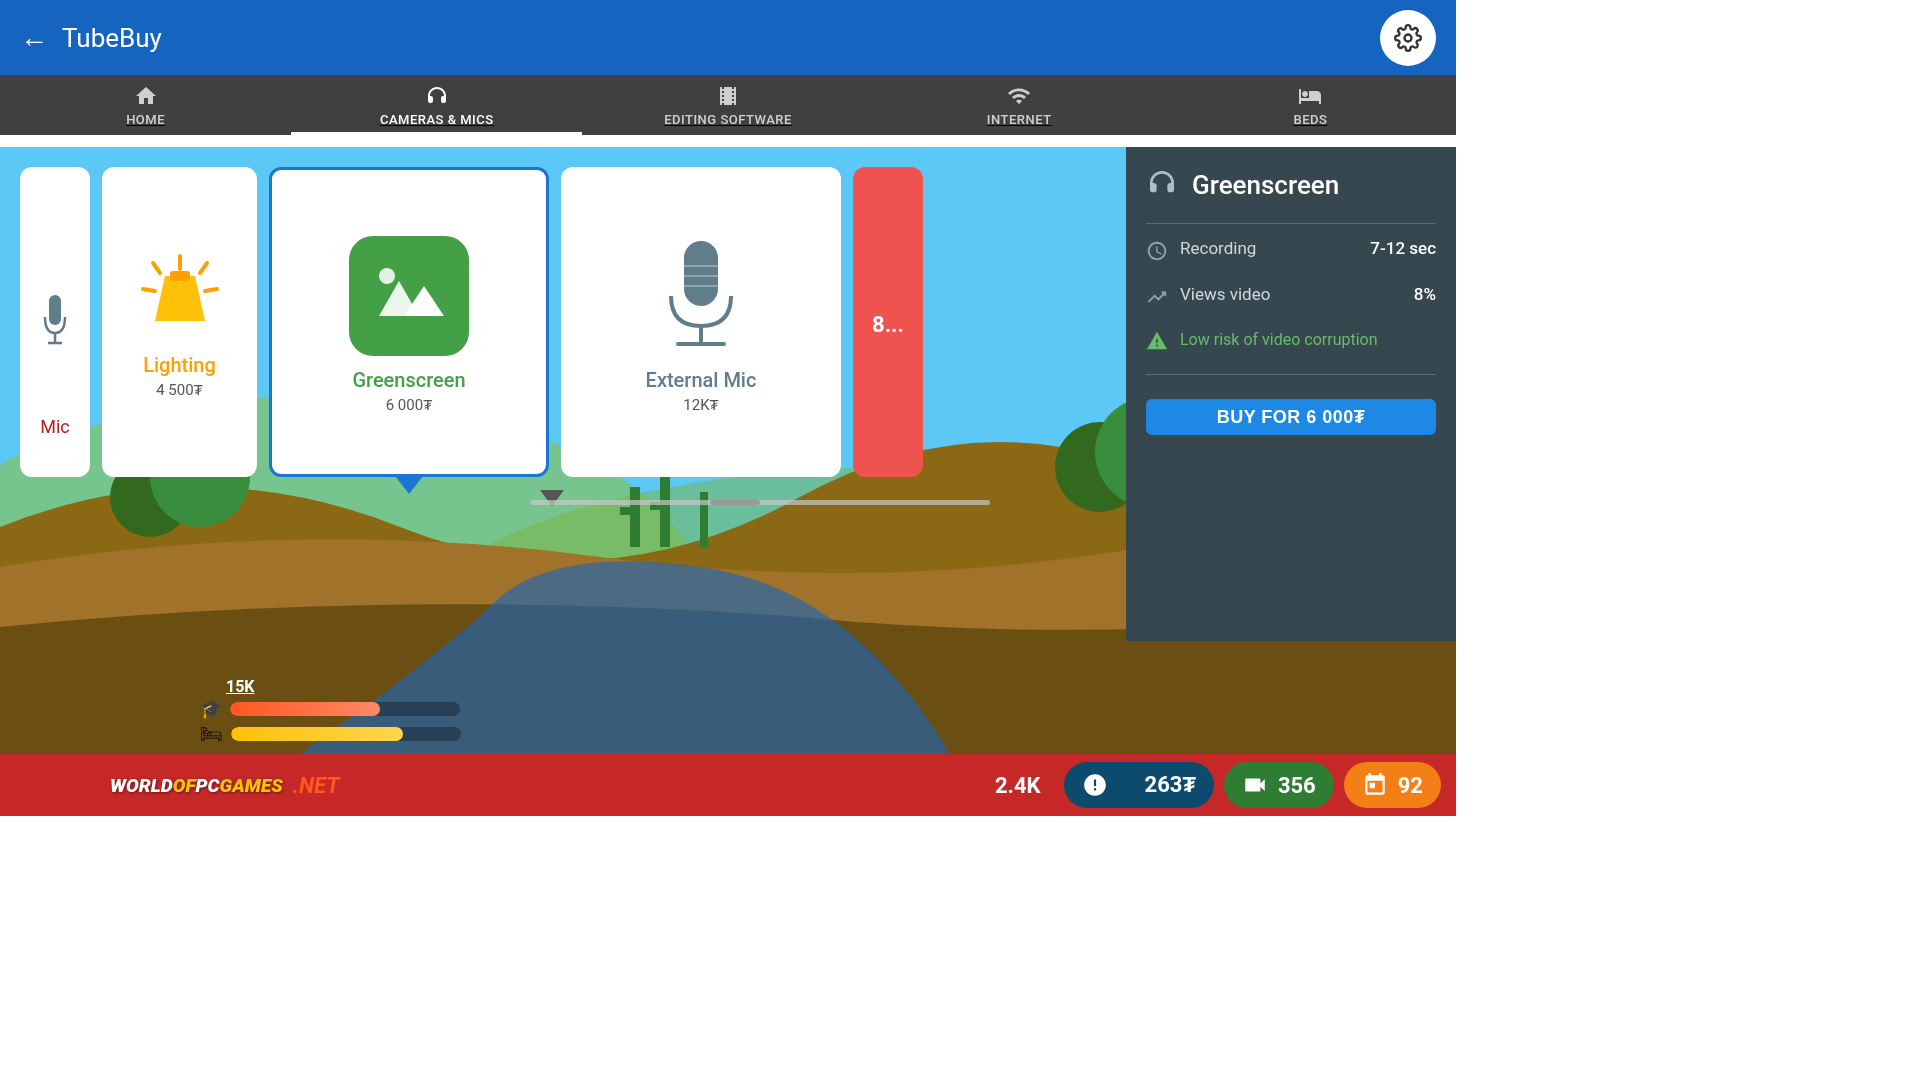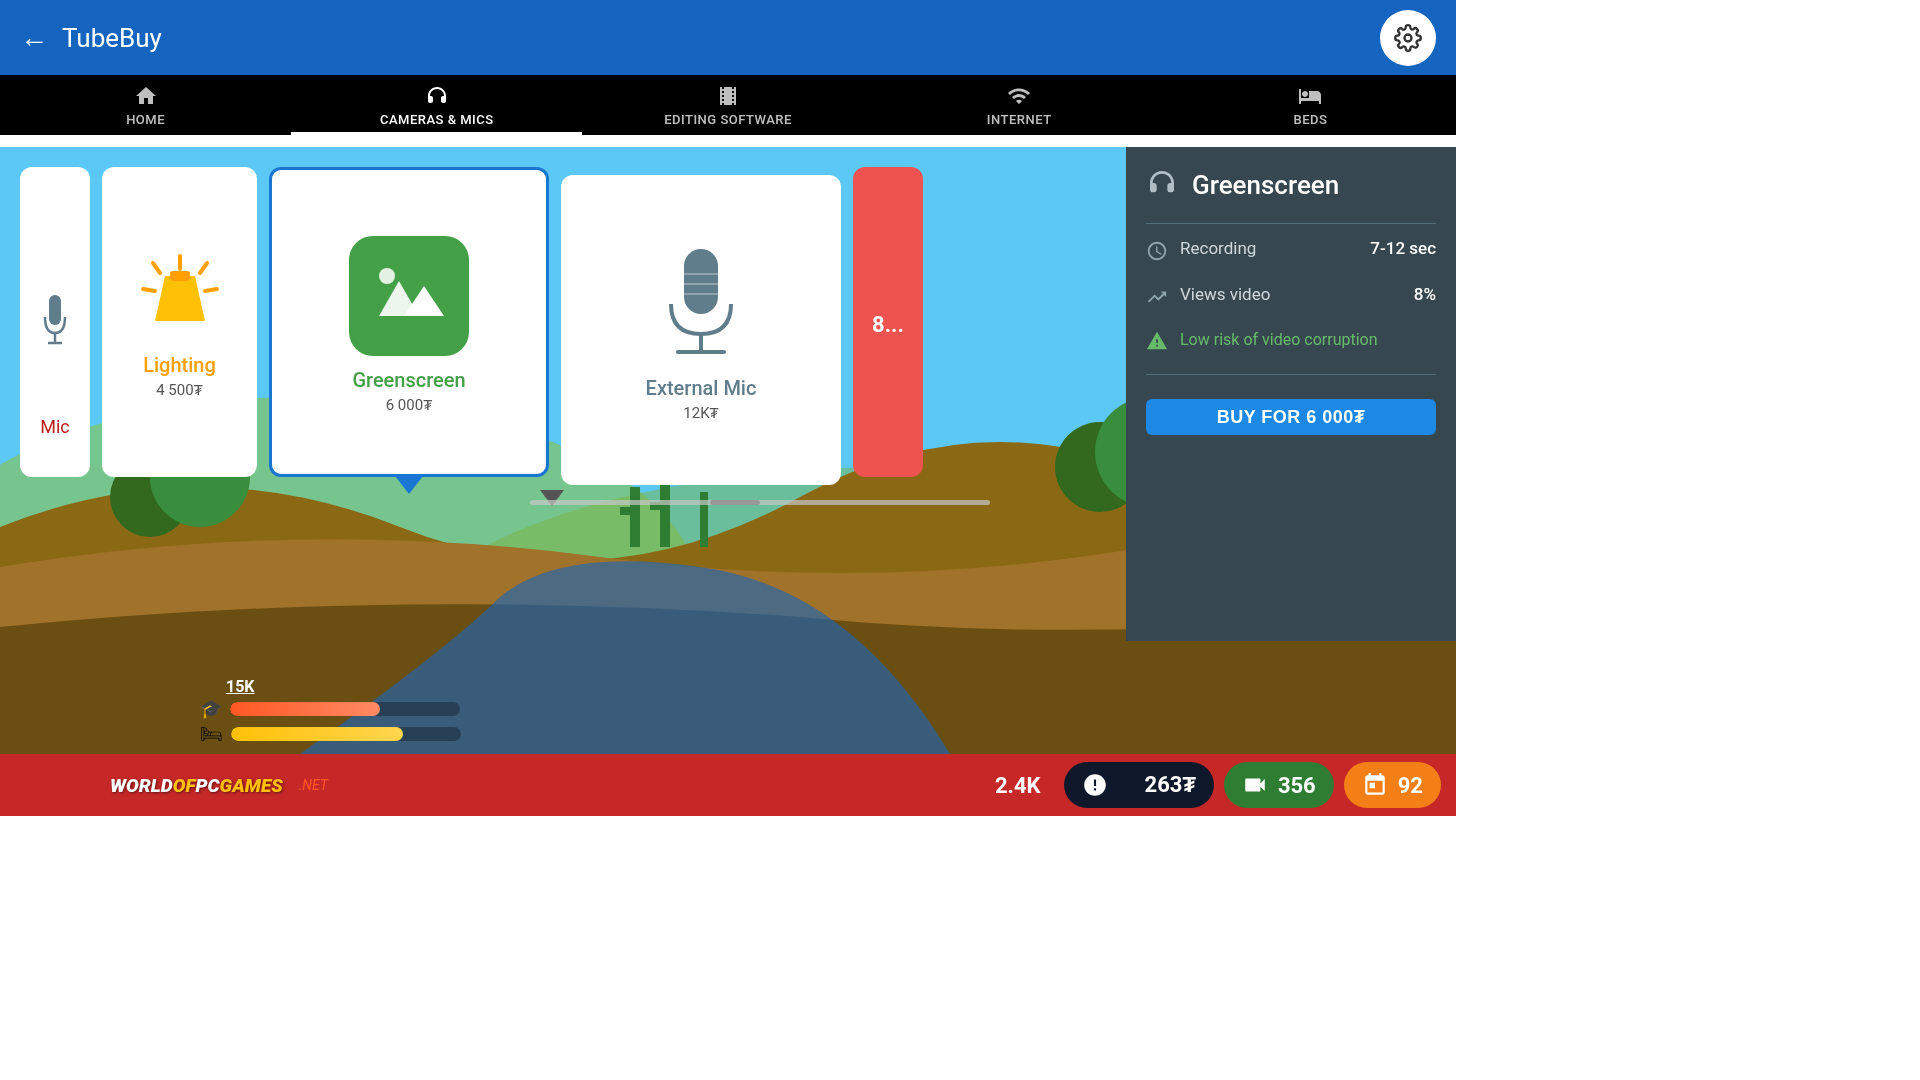--- a/index.html
+++ b/index.html
@@ -43,21 +43,21 @@
       justify-content: center;
       cursor: pointer;
     }
     .header-settings svg {
       width: 28px;
       height: 28px;
     }
 
     
     .nav-tabs {
-      background: #000000;
+      background: #404040;
       height: 60px;
       display: flex;
       align-items: stretch;
       position: relative;
       z-index: 10;
       text-decoration: underline;
     }
     .nav-tab {
       flex: 1;
       display: flex;
@@ -137,21 +137,20 @@
 
     .card-greenscreen {
       width: 280px;
       height: 310px;
       border: 3px solid #1976D2;
     }
 
     .card-externlmic {
       width: 280px;
       height: 310px;
-      margin-top: 8px;
     }
 
     .card-partial {
       width: 70px;
       height: 310px;
       overflow: hidden;
     }
 
     .card-label {
       font-size: 20px;
@@ -272,21 +271,21 @@
     }
     .status-badge {
       display: flex;
       align-items: center;
       gap: 10px;
       padding: 0 18px;
       height: 46px;
       border-radius: 30px;
       margin: 0 5px;
     }
-    .badge-blue { background: #0f172a; gap: 37px; }
+    .badge-blue { background: #0c4a6e; gap: 37px; }
     .badge-green { background: #2E7D32; }
     .badge-yellow { background: #F57F17; }
     .badge-value {
       color: white;
       font-size: 22px;
       font-weight: 700;
     }
 
     
     .progress-area {
@@ -554,21 +553,21 @@
     <rect x="30" y="40" width="8" height="8" fill="#F44336"></rect>
     <rect x="42" y="40" width="8" height="8" fill="#4CAF50"></rect>
   </svg>
 </div>
 
 <div class="status-bar">
   <div class="status-logo">
     <span style="margin-left:100px; font-size:19px; font-weight:900; color:white; font-style:italic; text-shadow:1px 1px 3px rgba(0,0,0,0.5);">
       WORLD<span style="color:#FFC107;">OF</span>PC<span style="color:#FFC107;">GAMES</span>
     </span>
-    <span style="font-size:14px; font-weight:400; color:#FF5722; font-style:italic; margin-left:16px;">.NET</span>
+    <span style="font-size:22px; font-weight:700; color:#FF5722; font-style:italic; margin-left:10px;">.NET</span>
   </div>
 
   <span style="color:white; font-size:22px; font-weight:700; margin-right:18px;">2.4K</span>
 
   <div class="status-badge badge-blue">
     <svg width="26" height="26" viewBox="0 0 24 24" fill="white">
       <path d="M12 2C6.48 2 2 6.48 2 12s4.48 10 10 10 10-4.48 10-10S17.52 2 12 2zm1 15h-2v-2h2v2zm0-4h-2V7h2v6z"></path>
     </svg>
     <span class="badge-value">263₮</span>
   </div>

